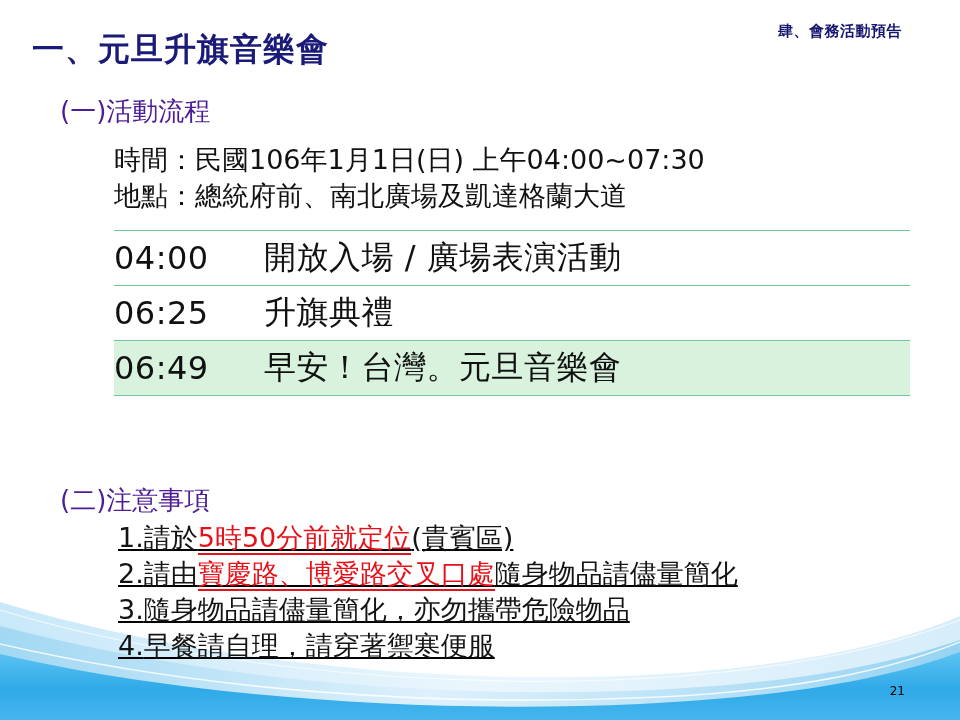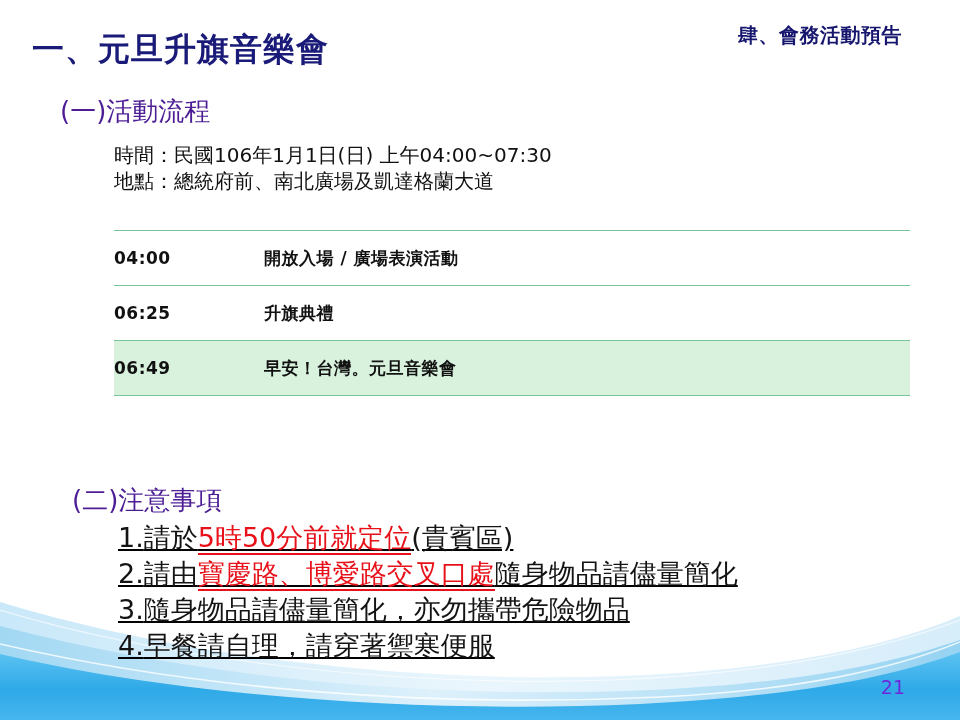--- a/index.html
+++ b/index.html
@@ -32,21 +32,21 @@
     height: 140px;
     z-index: 0;
     pointer-events: none;
   }
 
   
   #section-label {
     position: absolute;
     top: 22px;
     right: 58px;
-    font-size: 20px;
+    font-size: 15px;
     font-weight: bold;
     color: #16166e;
     letter-spacing: 0.5px;
     white-space: nowrap;
     z-index: 3;
   }
 
   
   #page-title {
     position: absolute;
@@ -62,51 +62,51 @@
 
   
   .sub-heading {
     position: absolute;
     font-size: 26px;
     color: #4c1d95;
     white-space: nowrap;
     z-index: 3;
   }
   #subheading-flow { top: 94px; left: 60px; }
-  #subheading-notes { top: 483px; left: 72px; }
+  #subheading-notes { top: 483px; left: 60px; }
 
   
   #info-block {
     position: absolute;
     top: 142px;
     left: 114px;
     z-index: 3;
   }
   .info-line {
-    font-size: 20px;
+    font-size: 27px;
     color: #111111;
     line-height: 1.32;
     white-space: nowrap;
   }
 
   
   #schedule-table {
     position: absolute;
     top: 230px;
     left: 114px;
     width: 796px;
     border-collapse: collapse;
     z-index: 3;
   }
   #schedule-table tr { height: 55px; }
   #schedule-table td {
     border-top: 1.5px solid #77c496;
     border-bottom: 1.5px solid #77c496;
-    font-size: 17px;
-    font-weight: bold;
+    font-size: 32px;
+    font-weight: normal;
     color: #111111;
     vertical-align: middle;
     padding: 0;
   }
   #schedule-table tr.row-alt td { background: #d9f2de; }
   #schedule-table tr.row-plain td { background: #ffffff; }
   td.cell-time {
     width: 150px;
     padding-left: 14px;
     letter-spacing: 0.5px;
@@ -133,22 +133,22 @@
   .hl-red-underline {
     color: #e8111a;
     border-bottom: 2px solid #e8111a;
   }
 
   
   #page-number {
     position: absolute;
     right: 55px;
     bottom: 22px;
-    font-size: 19px;
-    color: #6d28d9;
+    font-size: 12px;
+    color: #000000;
     z-index: 4;
   }
 </style>
 </head>
 <body>
 
 <div id="slide">
 
   <svg id="wave-footer" viewBox="0 0 960 140" preserveAspectRatio="none" xmlns="http://www.w3.org/2000/svg">
     <defs>

